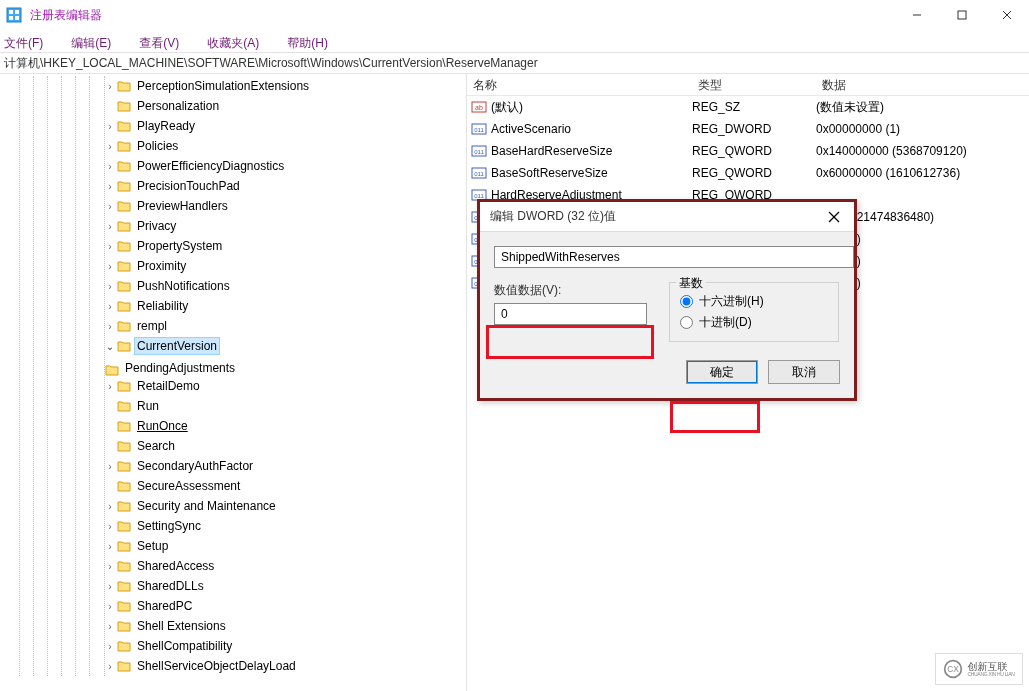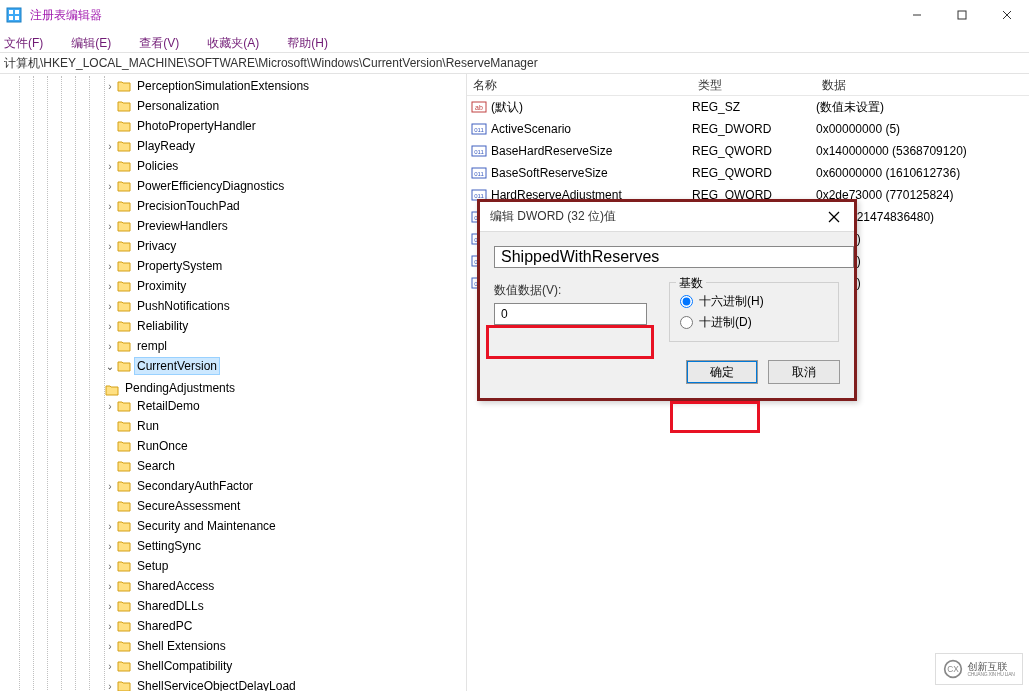--- a/index.html
+++ b/index.html
@@ -37,21 +37,21 @@
 .lv-row .nm { width: 201px; }
 .lv-row .tp { width: 124px; }
 .lv-row .dt { flex: 1; }
 
 .dialog { position: absolute; left: 477px; top: 199px; width: 380px; background: #f0f0f0; border: 3px solid #7f1d1d; box-shadow: 2px 2px 6px rgba(0,0,0,0.2); }
 .dlg-title { height: 30px; display: flex; align-items: center; padding-left: 10px; background: #fff; border-bottom: 1px solid #ddd; }
 .dlg-title .t { flex: 1; color: #333; }
 .dlg-close { width: 40px; height: 30px; display: flex; align-items: center; justify-content: center; font-size: 14px; }
 .dlg-body { padding: 14px 14px 14px 14px; }
 .lbl { color: #333; margin-bottom: 4px; }
-.tinput { width: 360px; height: 22px; border: 1px solid #888; background: #fff; padding: 2px 6px; font-family: inherit; font-size: 16px; }
+.tinput { width: 360px; height: 22px; border: 1px solid #888; background: #fff; padding: 2px 6px; font-family: inherit; font-size: 12px; }
 .row2 { display: flex; margin-top: 14px; gap: 22px; }
 .row2 .col { }
 .valgroup { position: relative; }
 .valinput { width: 153px; height: 22px; border: 1px solid #888; background: #fff; padding: 2px 6px; font-family: inherit; font-size: 12px; }
 .radiogrp { border: 1px solid #d0d0d0; padding: 6px 10px 10px 10px; width: 170px; position: relative; }
 .radiogrp .legend { position: absolute; top: -8px; left: 6px; background: #f0f0f0; padding: 0 3px; }
 .radio-row { display: flex; align-items: center; gap: 6px; margin-top: 4px; }
 .radio-row input { width: 13px; height: 13px; }
 .dlg-btns { display: flex; justify-content: flex-end; gap: 10px; margin-top: 18px; }
 .dlg-btn { width: 72px; height: 24px; border: 1px solid #999; background: #e9e9e9; font-family: inherit; font-size: 12px; }
@@ -125,27 +125,20 @@
           <span class="row-label">PerceptionSimulationExtensions</span>
         </div>
         <div class="tree-row" style="padding-left: 104px;">
           <span class="chev"></span>
           <span class="folder-icon"><svg viewBox="0 0 14 12">
               <path d="M1 2 h4 l1 1 h7 v8 H1 z" fill="#ffe082" stroke="#d4a017"></path>
             </svg></span>
           <span class="row-label">Personalization</span>
         </div>
         <div class="tree-row" style="padding-left: 104px;">
-          <span class="chev"></span>
-          <span class="folder-icon"><svg viewBox="0 0 14 12">
-              <path d="M1 2 h4 l1 1 h7 v8 H1 z" fill="#ffe082" stroke="#d4a017"></path>
-            </svg></span>
-          <span class="row-label">PhotoPropertyHandler</span>
-        </div>
-        <div class="tree-row" style="padding-left: 104px;">
           <span class="chev">›</span>
           <span class="folder-icon"><svg viewBox="0 0 14 12">
               <path d="M1 2 h4 l1 1 h7 v8 H1 z" fill="#ffe082" stroke="#d4a017"></path>
             </svg></span>
           <span class="row-label">PlayReady</span>
         </div>
         <div class="tree-row" style="padding-left: 104px;">
           <span class="chev">›</span>
           <span class="folder-icon"><svg viewBox="0 0 14 12">
               <path d="M1 2 h4 l1 1 h7 v8 H1 z" fill="#ffe082" stroke="#d4a017"></path>
@@ -236,21 +229,21 @@
             </svg></span>
           <span class="row-label">RetailDemo</span>
         </div>
         <div class="tree-row" style="padding-left: 104px;">
           <span class="chev"></span>
           <span class="folder-icon"><svg viewBox="0 0 14 12">
               <path d="M1 2 h4 l1 1 h7 v8 H1 z" fill="#ffe082" stroke="#d4a017"></path>
             </svg></span>
           <span class="row-label">Run</span>
         </div>
-        <div class="tree-row" style="padding-left: 104px;">
+        <div class="tree-row" style="padding-left: 104px; text-decoration: underline;">
           <span class="chev"></span>
           <span class="folder-icon"><svg viewBox="0 0 14 12">
               <path d="M1 2 h4 l1 1 h7 v8 H1 z" fill="#ffe082" stroke="#d4a017"></path>
             </svg></span>
           <span class="row-label">RunOnce</span>
         </div>
         <div class="tree-row" style="padding-left: 104px;">
           <span class="chev"></span>
           <span class="folder-icon"><svg viewBox="0 0 14 12">
               <path d="M1 2 h4 l1 1 h7 v8 H1 z" fill="#ffe082" stroke="#d4a017"></path>
@@ -352,21 +345,21 @@
           <span class="tp">REG_SZ</span>
           <span class="dt">(数值未设置)</span>
         </div>
         <div class="lv-row">
           <span class="ic"><svg viewBox="0 0 16 16">
               <rect x="1" y="3" width="14" height="10" fill="#fff" stroke="#4060c0"></rect>
               <text x="8" y="11" text-anchor="middle" font-size="6" fill="#4060c0">011</text>
             </svg></span>
           <span class="nm">ActiveScenario</span>
           <span class="tp">REG_DWORD</span>
-          <span class="dt">0x00000000 (5)</span>
+          <span class="dt">0x00000000 (1)</span>
         </div>
         <div class="lv-row">
           <span class="ic"><svg viewBox="0 0 16 16">
               <rect x="1" y="3" width="14" height="10" fill="#fff" stroke="#4060c0"></rect>
               <text x="8" y="11" text-anchor="middle" font-size="6" fill="#4060c0">011</text>
             </svg></span>
           <span class="nm">BaseHardReserveSize</span>
           <span class="tp">REG_QWORD</span>
           <span class="dt">0x140000000 (5368709120)</span>
         </div>
@@ -379,21 +372,20 @@
           <span class="tp">REG_QWORD</span>
           <span class="dt">0x60000000 (1610612736)</span>
         </div>
         <div class="lv-row">
           <span class="ic"><svg viewBox="0 0 16 16">
               <rect x="1" y="3" width="14" height="10" fill="#fff" stroke="#4060c0"></rect>
               <text x="8" y="11" text-anchor="middle" font-size="6" fill="#4060c0">011</text>
             </svg></span>
           <span class="nm">HardReserveAdjustment</span>
           <span class="tp">REG_QWORD</span>
-          <span class="dt">0x2de73000 (770125824)</span>
         </div>
         <div class="lv-row">
           <span class="ic"><svg viewBox="0 0 16 16">
               <rect x="1" y="3" width="14" height="10" fill="#fff" stroke="#4060c0"></rect>
               <text x="8" y="11" text-anchor="middle" font-size="6" fill="#4060c0">011</text>
             </svg></span>
           <span class="nm"></span>
           <span class="tp"></span>
           <span class="dt">00000 (21474836480)</span>
         </div>

